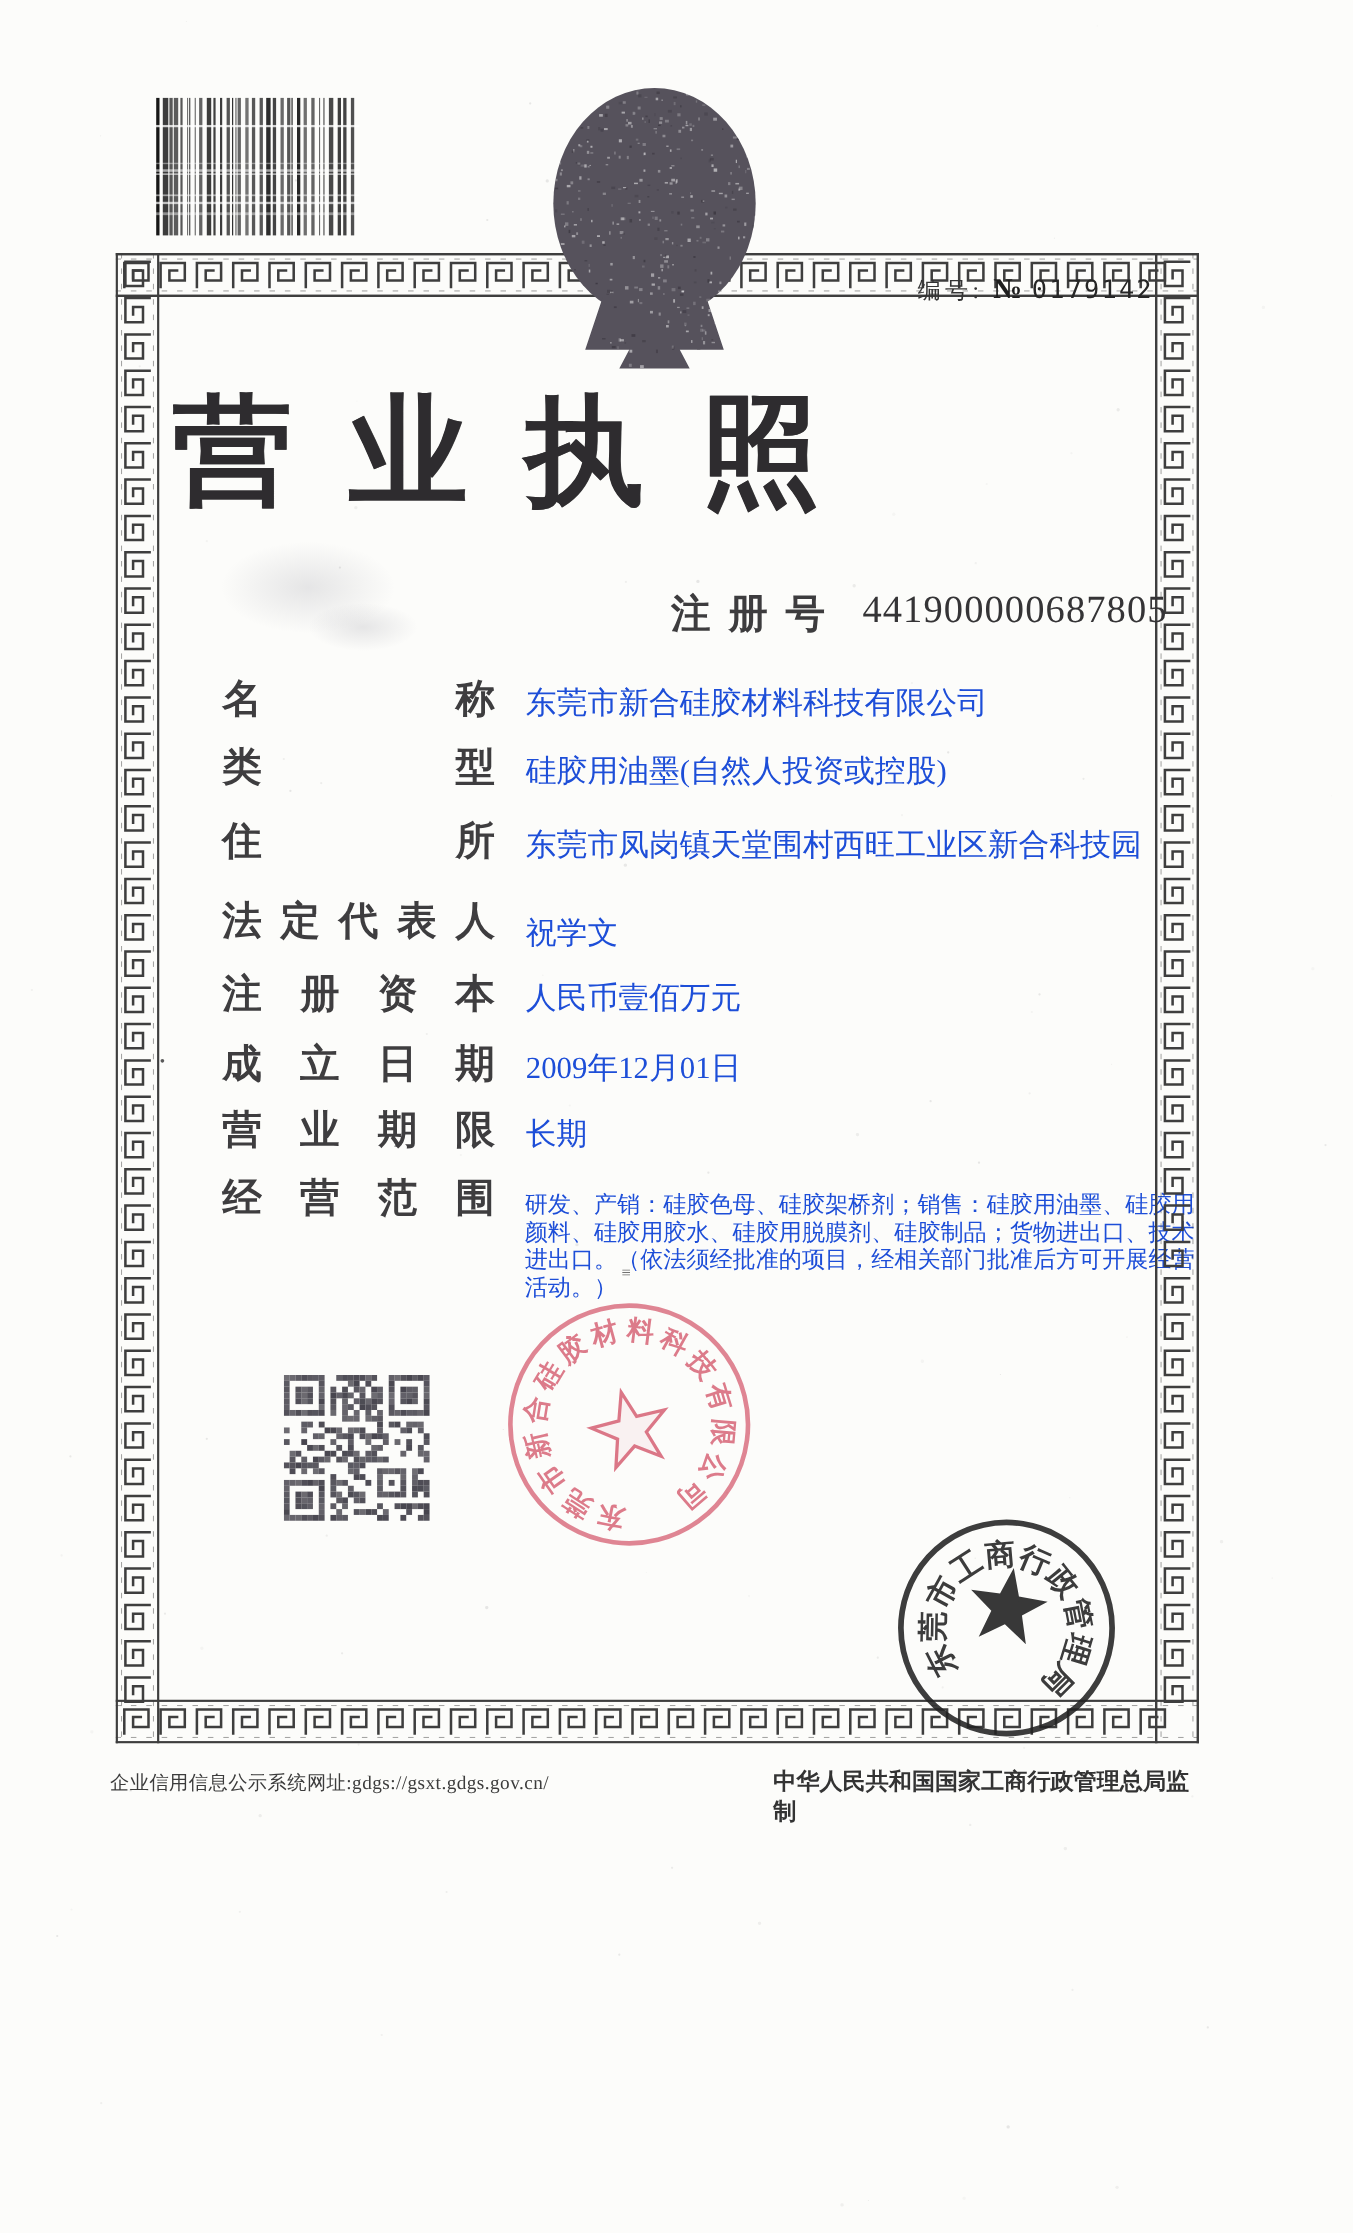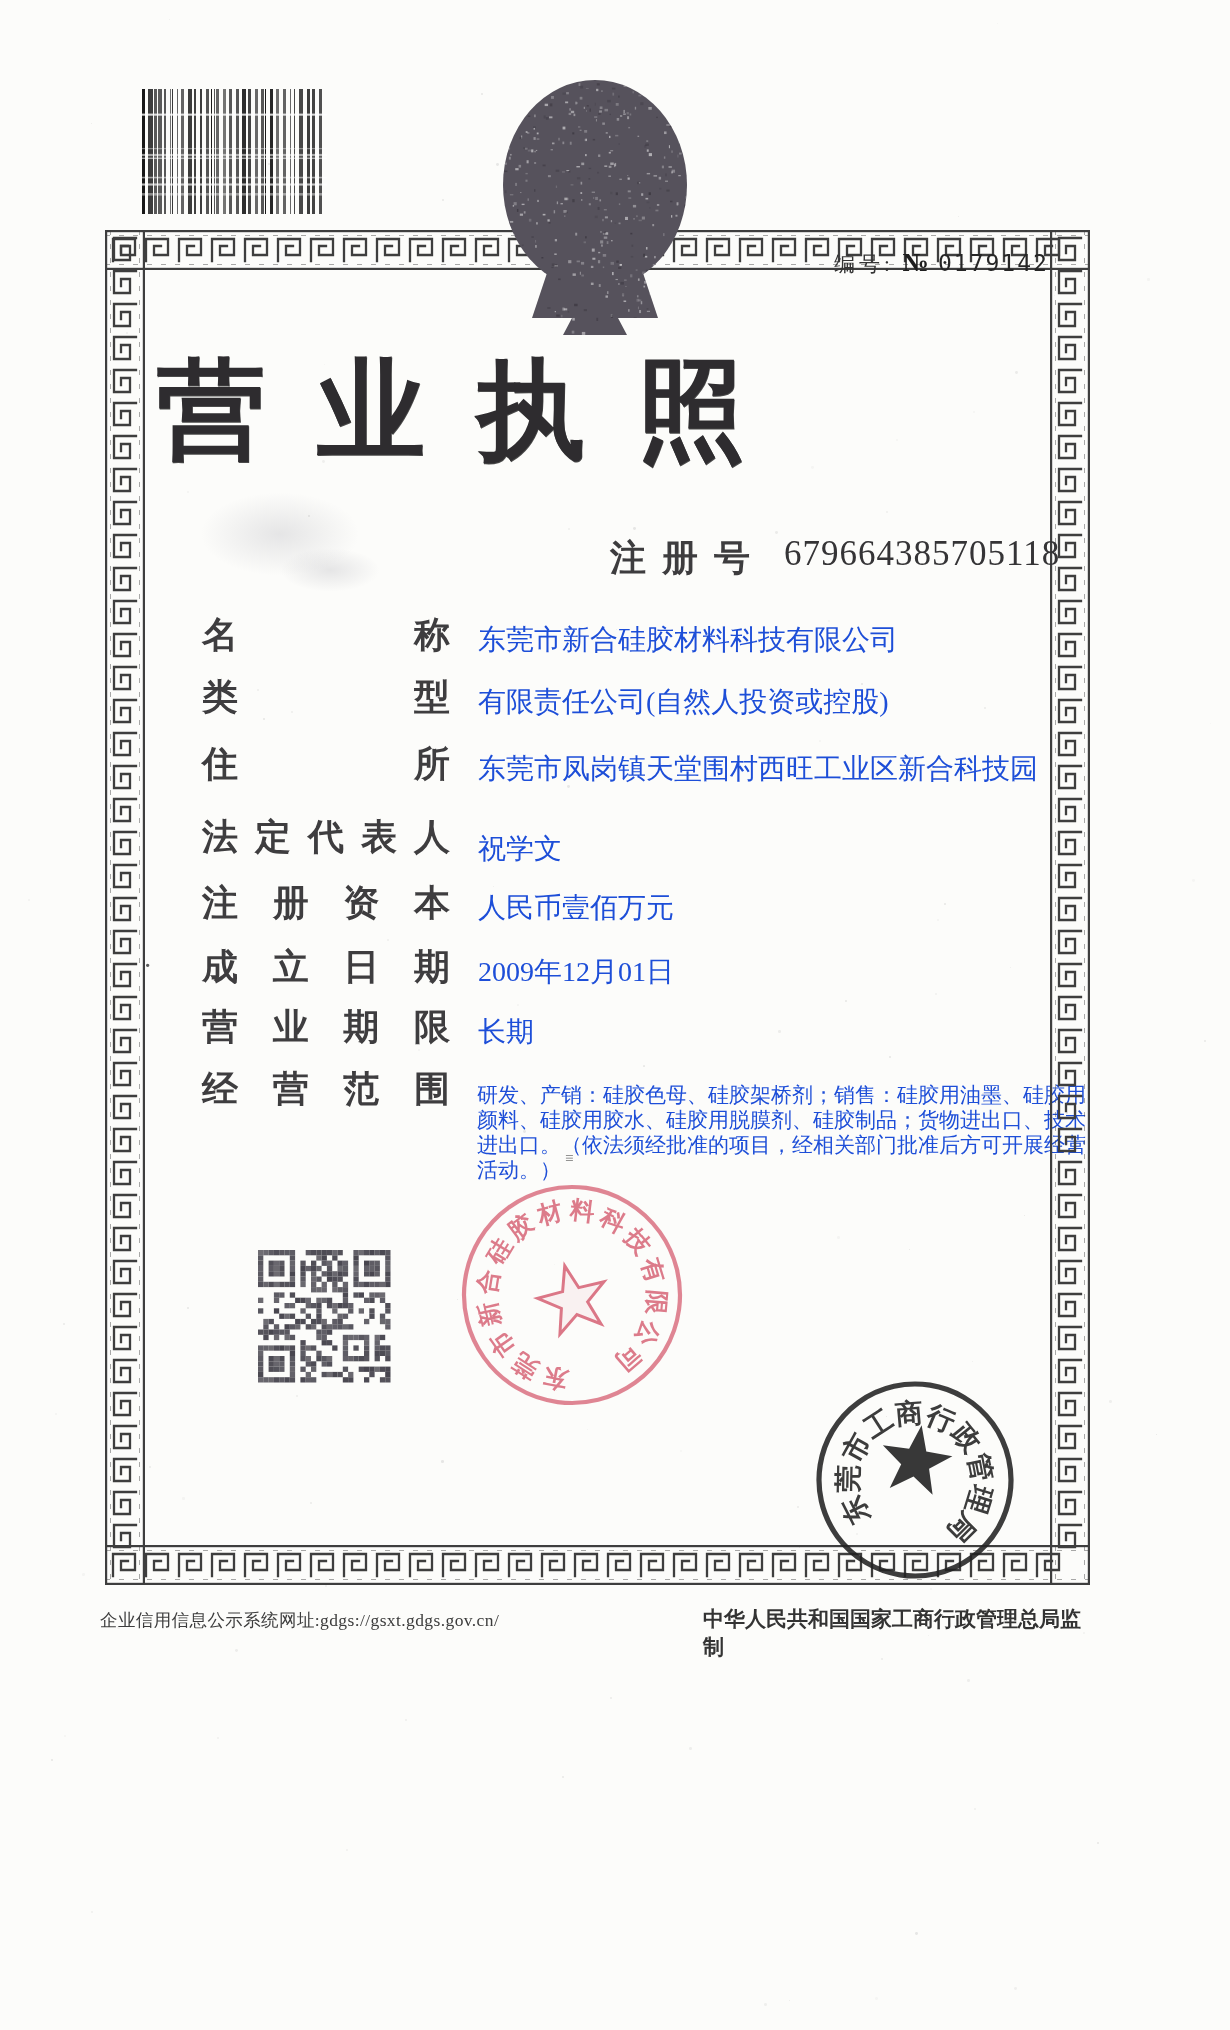--- a/index.html
+++ b/index.html
@@ -716,37 +716,37 @@
   <div class="abs serial">
     <span class="lbl">编号:</span>
     <span class="mark">№</span>
     <span class="num">0179142</span>
   </div>
 
   <div class="abs title">营业执照</div>
 
   <div class="abs regno">
     <span class="lbl">注册号</span>
-    <span class="val">679664385705118</span>
+    <span class="val">441900000687805</span>
   </div>
 
   <div id="fields">
       <div>
         <div class="flabel" style="top: 616px;">
           <span>名</span>
           <span>称</span>
         </div>
         <div class="fvalue" style="top: 622px;">东莞市新合硅胶材料科技有限公司</div>
       </div>
       <div>
         <div class="flabel" style="top: 678px;">
           <span>类</span>
           <span>型</span>
         </div>
-        <div class="fvalue" style="top: 684px;">有限责任公司(自然人投资或控股)</div>
+        <div class="fvalue" style="top: 684px;">硅胶用油墨(自然人投资或控股)</div>
       </div>
       <div>
         <div class="flabel" style="top: 745px;">
           <span>住</span>
           <span>所</span>
         </div>
         <div class="fvalue" style="top: 751px;">东莞市凤岗镇天堂围村西旺工业区新合科技园</div>
       </div>
       <div>
         <div class="flabel" style="top: 818px;">

